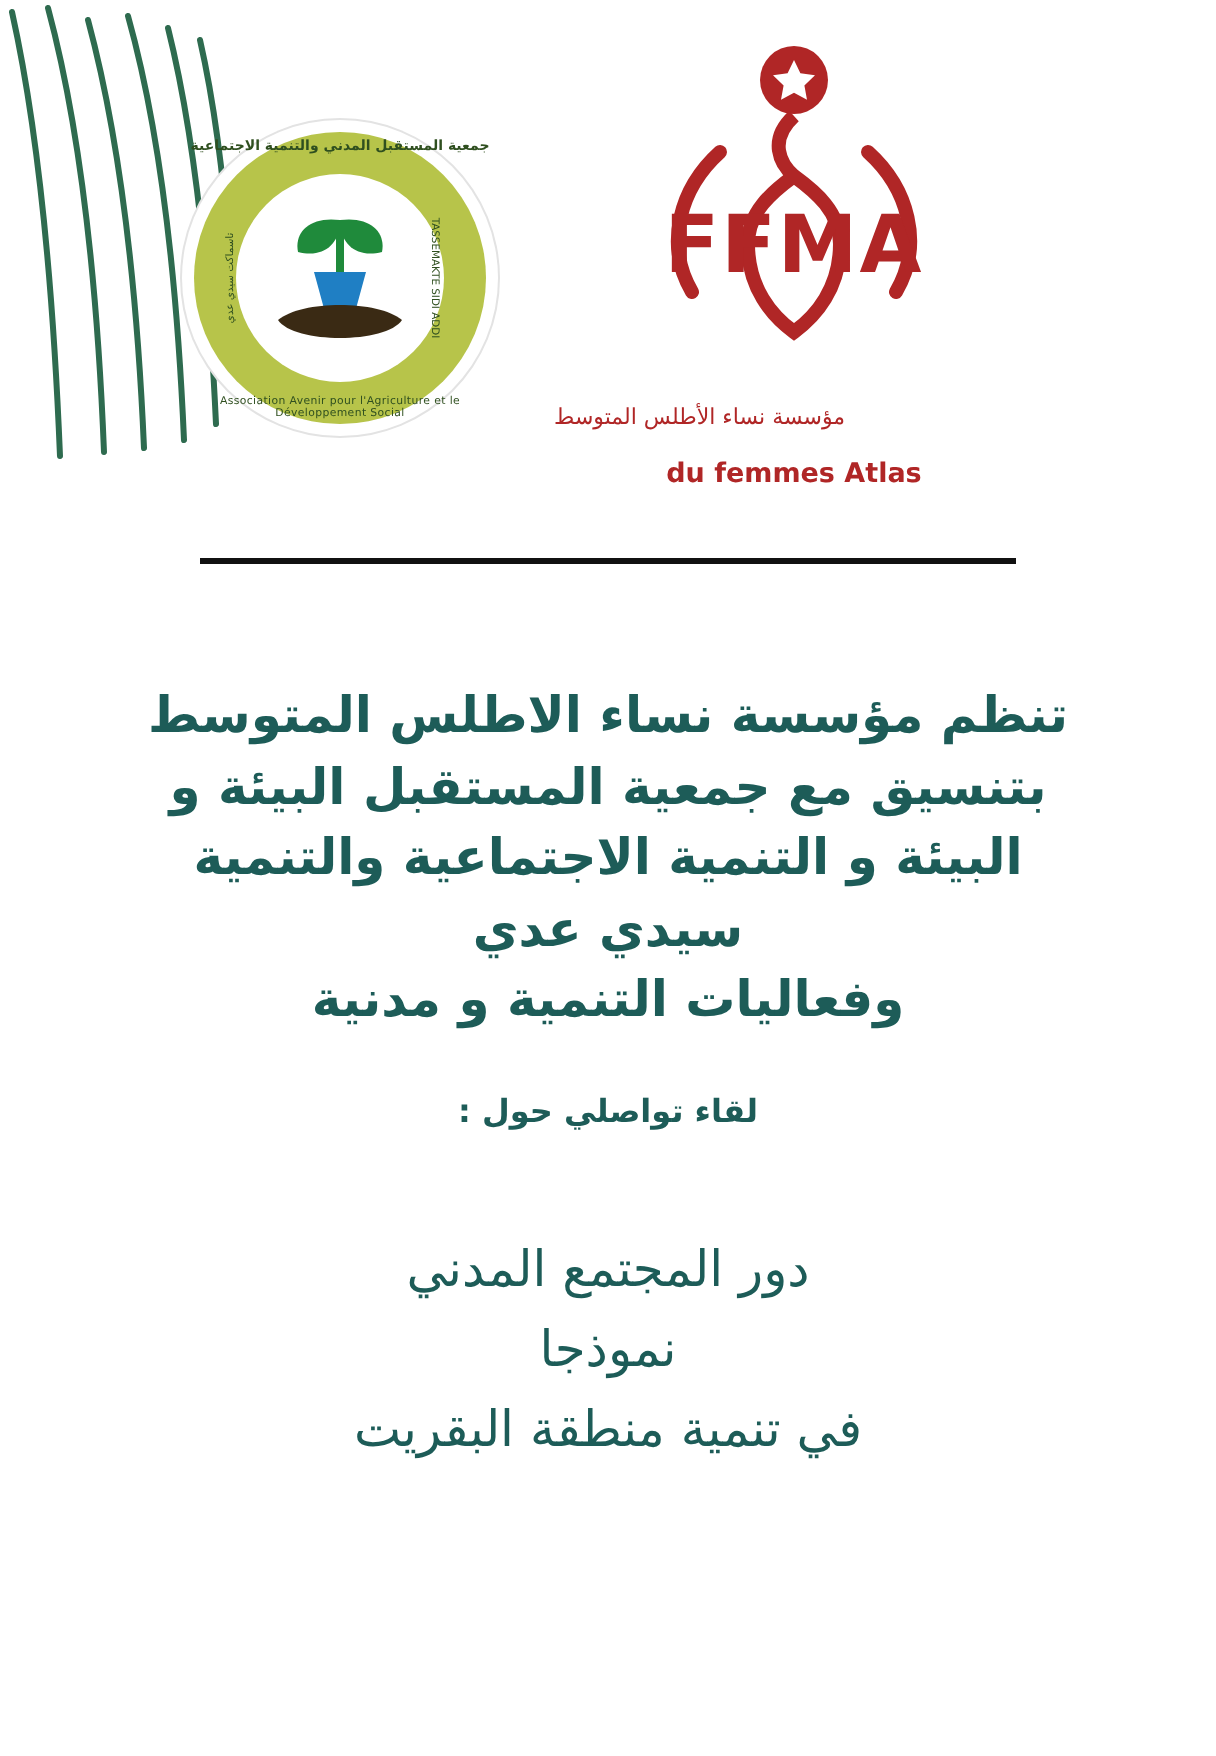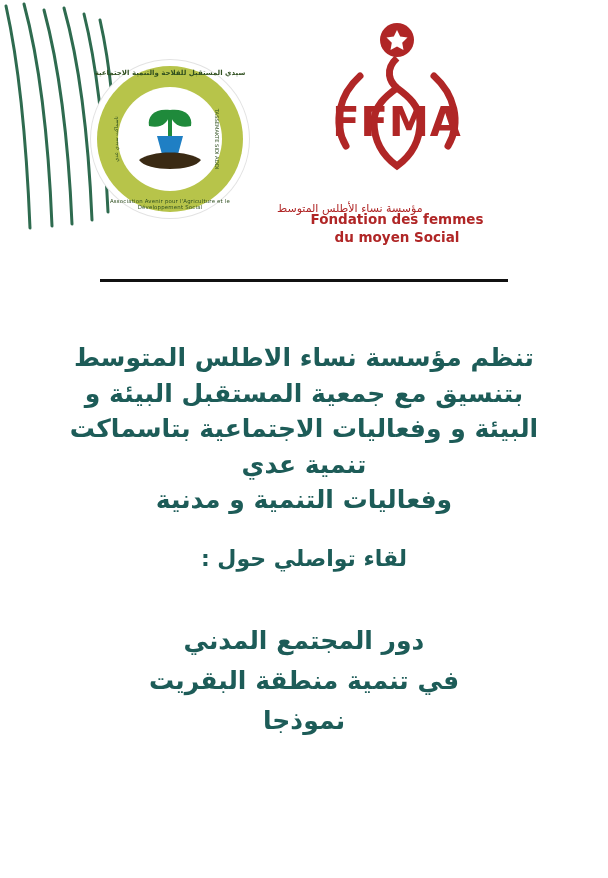--- a/index.html
+++ b/index.html
@@ -172,29 +172,29 @@
     font-size: 25px;
     font-weight: bold;
     line-height: 1.42;
     padding: 0 47px;
   }
   .para-1 .ln {
     display: block;
   }
   .para-2 {
     color: #1d5c58;
-    font-size: 22px;
+    font-size: 16px;
     font-weight: bold;
     margin-top: 28px;
     letter-spacing: 1px;
   }
   .para-3 {
     color: #1d5c58;
     font-size: 25px;
-    font-weight: bold;
+    font-weight: normal;
     margin-top: 50px;
     line-height: 1.6;
     letter-spacing: 1px;
   }
   .para-3 .ln {
     display: block;
   }
 </style>
 </head>
 <body>
@@ -220,30 +220,30 @@
 
       <path d="M85 40 C 72 52, 78 64, 85 70 C 96 78, 108 88, 108 104 C 108 126, 96 140, 85 148 C 74 140, 62 126, 62 104 C 62 88, 74 78, 85 70" fill="none" stroke="#b02626" stroke-width="7"></path>
 
       <path d="M48 58 C 28 76, 20 104, 34 128" fill="none" stroke="#b02626" stroke-width="7" stroke-linecap="round"></path>
       <path d="M122 58 C 142 76, 150 104, 136 128" fill="none" stroke="#b02626" stroke-width="7" stroke-linecap="round"></path>
 
       <text x="85" y="118" text-anchor="middle" font-family="DejaVu Sans, sans-serif" font-size="40" font-weight="bold" fill="#b02626" letter-spacing="1">FFMA</text>
     </svg>
     <div class="cap-ar">مؤسسة نساء الأطلس المتوسط</div>
     <div class="cap-fr">
-      <span>Fondation des femmes</span><br>
-      <span>du moyen Social</span>
+      <br>
+      <span>du femmes Atlas</span>
     </div>
   </div>
 
   <div class="logo-left">
     <div class="ring"></div>
     <div class="ring-inner"></div>
     <div class="disc"></div>
-    <div class="arabic-ring-text">سيدي المستقبل للفلاحة والتنمية الاجتماعية</div>
+    <div class="arabic-ring-text">جمعية المستقبل المدني والتنمية الاجتماعية</div>
     <div class="french-ring-text">Association Avenir pour l'Agriculture et le Développement Social</div>
     <div class="side-text-l">تاسماكت سيدي عدي</div>
     <div class="side-text-r">TASSEMAKTE SIDI ADDI</div>
     <svg class="emblem" viewBox="0 0 86 86">
 
       <path d="M43 14 C 28 12, 20 20, 22 30 C 34 33, 42 27, 43 16 Z" fill="#1f8a3b"></path>
       <path d="M43 14 C 58 12, 66 20, 64 30 C 52 33, 44 27, 43 16 Z" fill="#1f8a3b"></path>
       <rect x="41" y="14" width="4" height="28" fill="#1f8a3b"></rect>
 
       <path d="M30 40 L56 40 L50 62 L36 62 Z" fill="#1f7fc4"></path>
@@ -254,25 +254,25 @@
   </div>
 
 </div>
 
 <div class="rule"></div>
 
 <div class="body-text">
   <div class="para-1">
     <span class="ln">تنظم مؤسسة نساء الاطلس المتوسط</span>
     <span class="ln">بتنسيق مع جمعية المستقبل البيئة و</span>
-    <span class="ln">البيئة و وفعاليات الاجتماعية بتاسماكت</span>
-    <span class="ln">تنمية عدي</span>
+    <span class="ln">البيئة و التنمية الاجتماعية والتنمية</span>
+    <span class="ln">سيدي عدي</span>
     <span class="ln">وفعاليات التنمية و مدنية</span>
   </div>
 
   <div class="para-2">لقاء تواصلي حول :</div>
 
   <div class="para-3">
     <span class="ln">دور المجتمع المدني</span>
+    <span class="ln">نموذجا</span>
     <span class="ln">في تنمية منطقة البقريت</span>
-    <span class="ln">نموذجا</span>
   </div>
 </div>
 
 </body></html>

